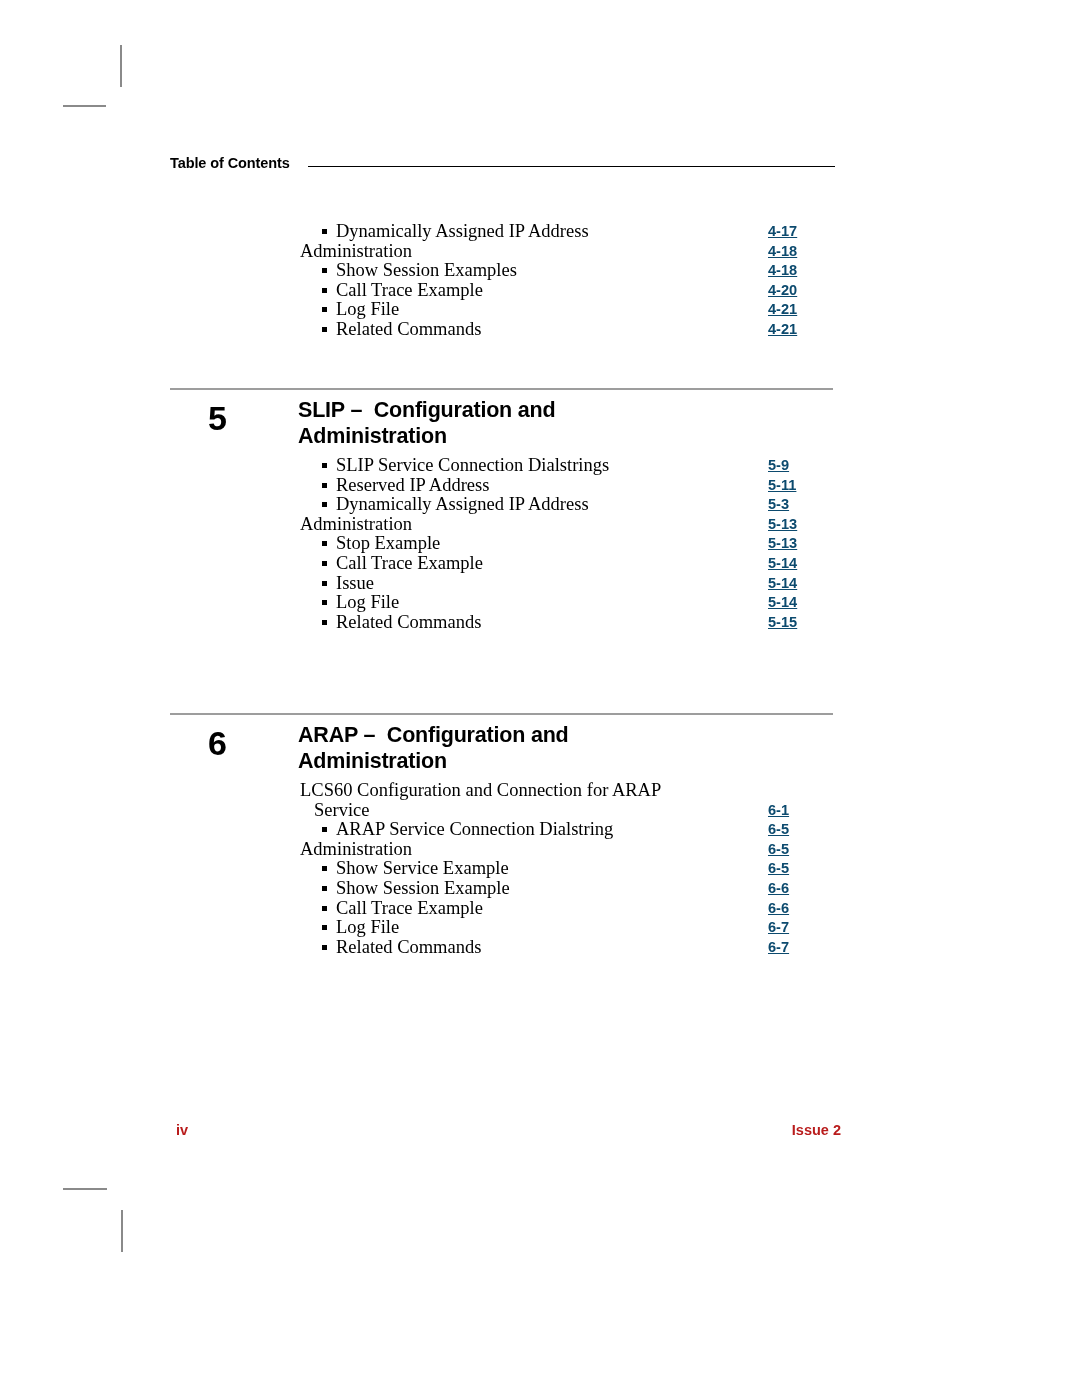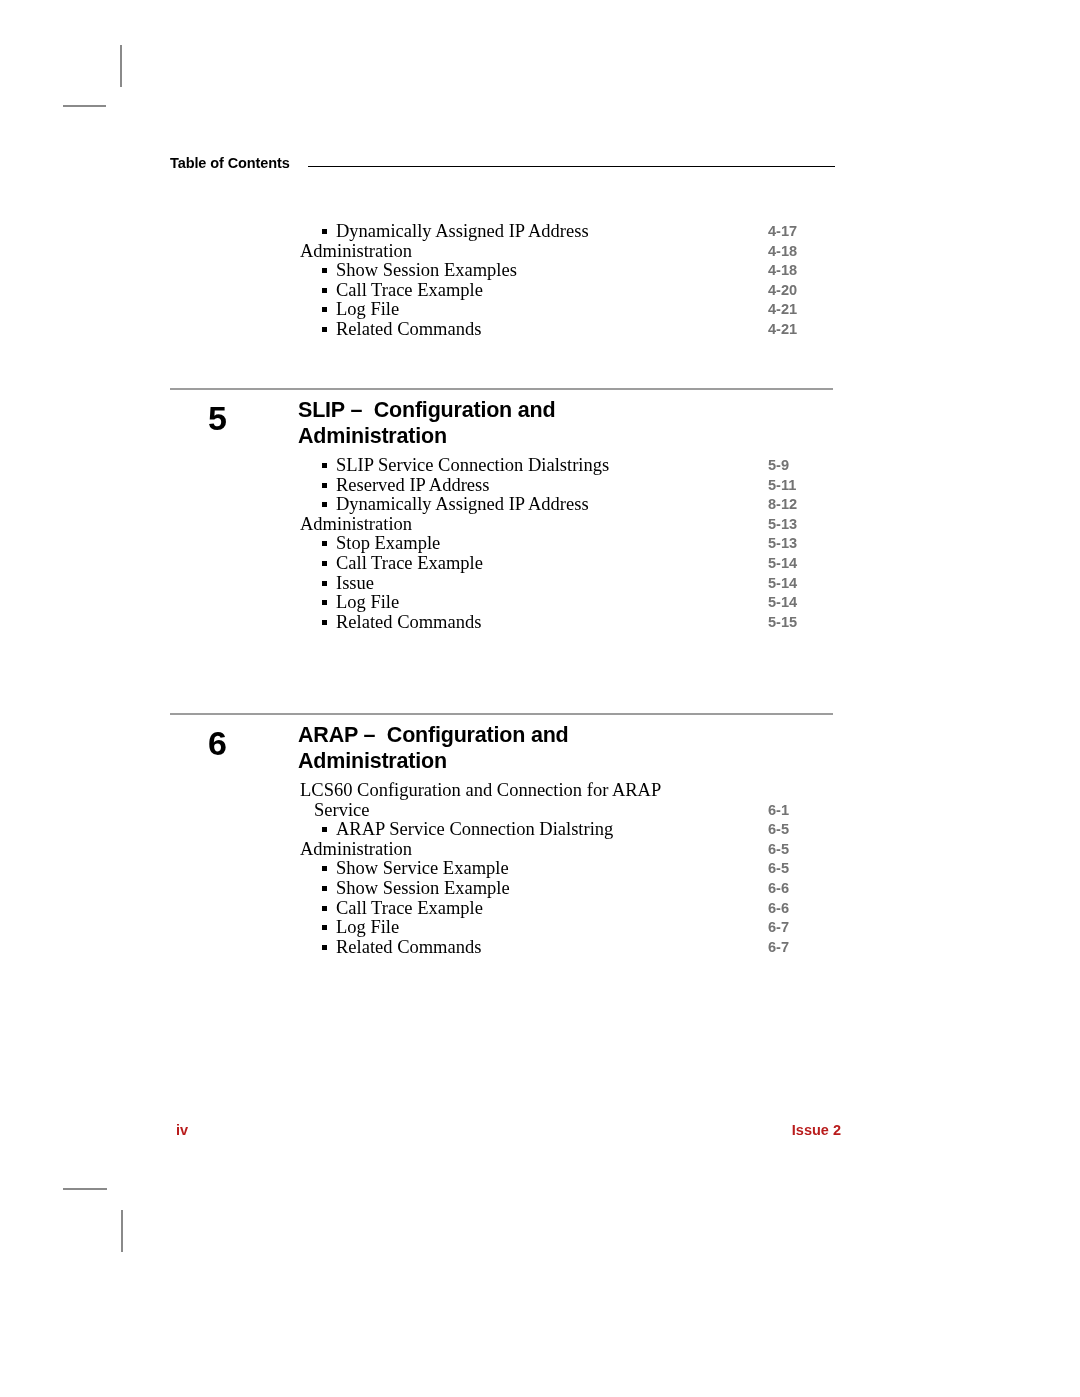--- a/index.html
+++ b/index.html
@@ -154,21 +154,22 @@
     margin-right: 9px;
   }
   .entry-page {
     position: absolute;
     left: 598px;
     top: 0;
     font-family: "Liberation Sans", sans-serif;
     font-weight: bold;
     font-size: 14.6px;
     line-height: 19.6px;
-    color: #737373;
+    color: #0c4a6e;
+    text-decoration: underline;
   }
   .entry.tall .entry-page {
     top: 19.6px;
   }
 
   
   #footer {
     position: absolute;
     left: 176px;
     top: 1122px;
@@ -243,21 +244,21 @@
           <div class="entry level2">
             <div class="entry-label"><span class="bullet"></span><span>SLIP Service Connection Dialstrings</span></div>
             <div class="entry-page">5-9</div>
           </div>
           <div class="entry level2">
             <div class="entry-label"><span class="bullet"></span><span>Reserved IP Address</span></div>
             <div class="entry-page">5-11</div>
           </div>
           <div class="entry level2">
             <div class="entry-label"><span class="bullet"></span><span>Dynamically Assigned IP Address</span></div>
-            <div class="entry-page">8-12</div>
+            <div class="entry-page">5-3</div>
           </div>
           <div class="entry level1">
             <div class="entry-label"><span>Administration</span></div>
             <div class="entry-page">5-13</div>
           </div>
           <div class="entry level2">
             <div class="entry-label"><span class="bullet"></span><span>Stop Example</span></div>
             <div class="entry-page">5-13</div>
           </div>
           <div class="entry level2">

